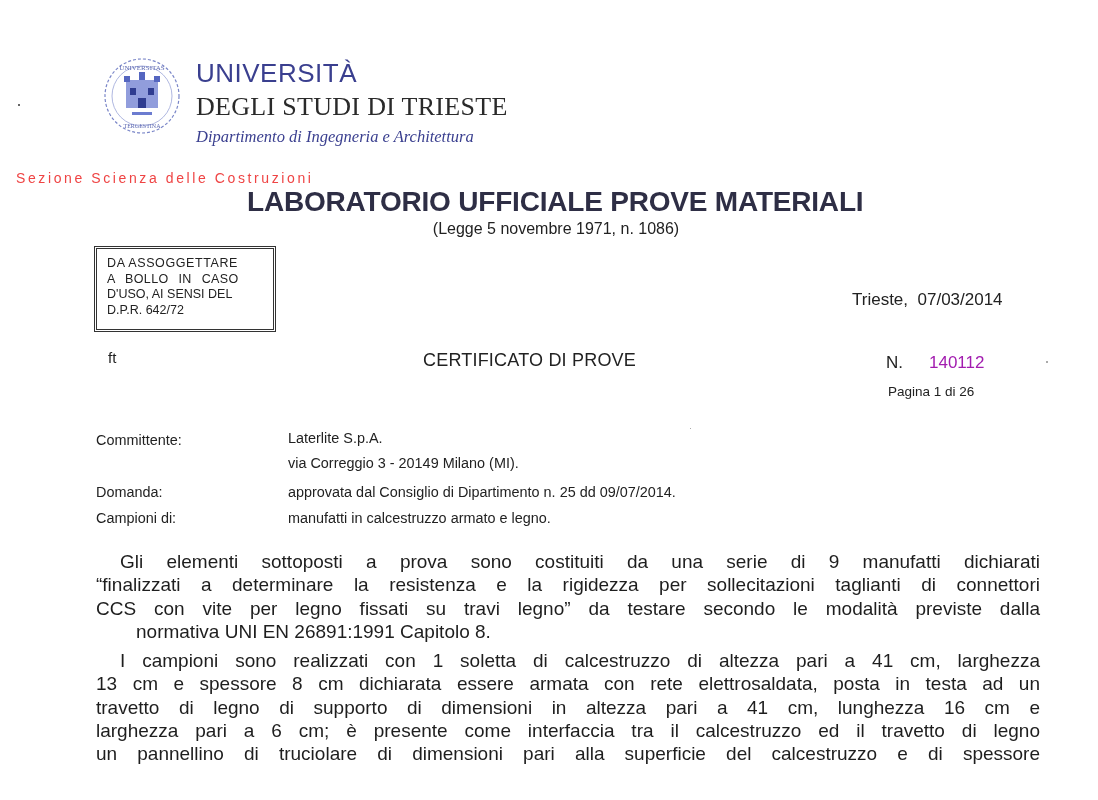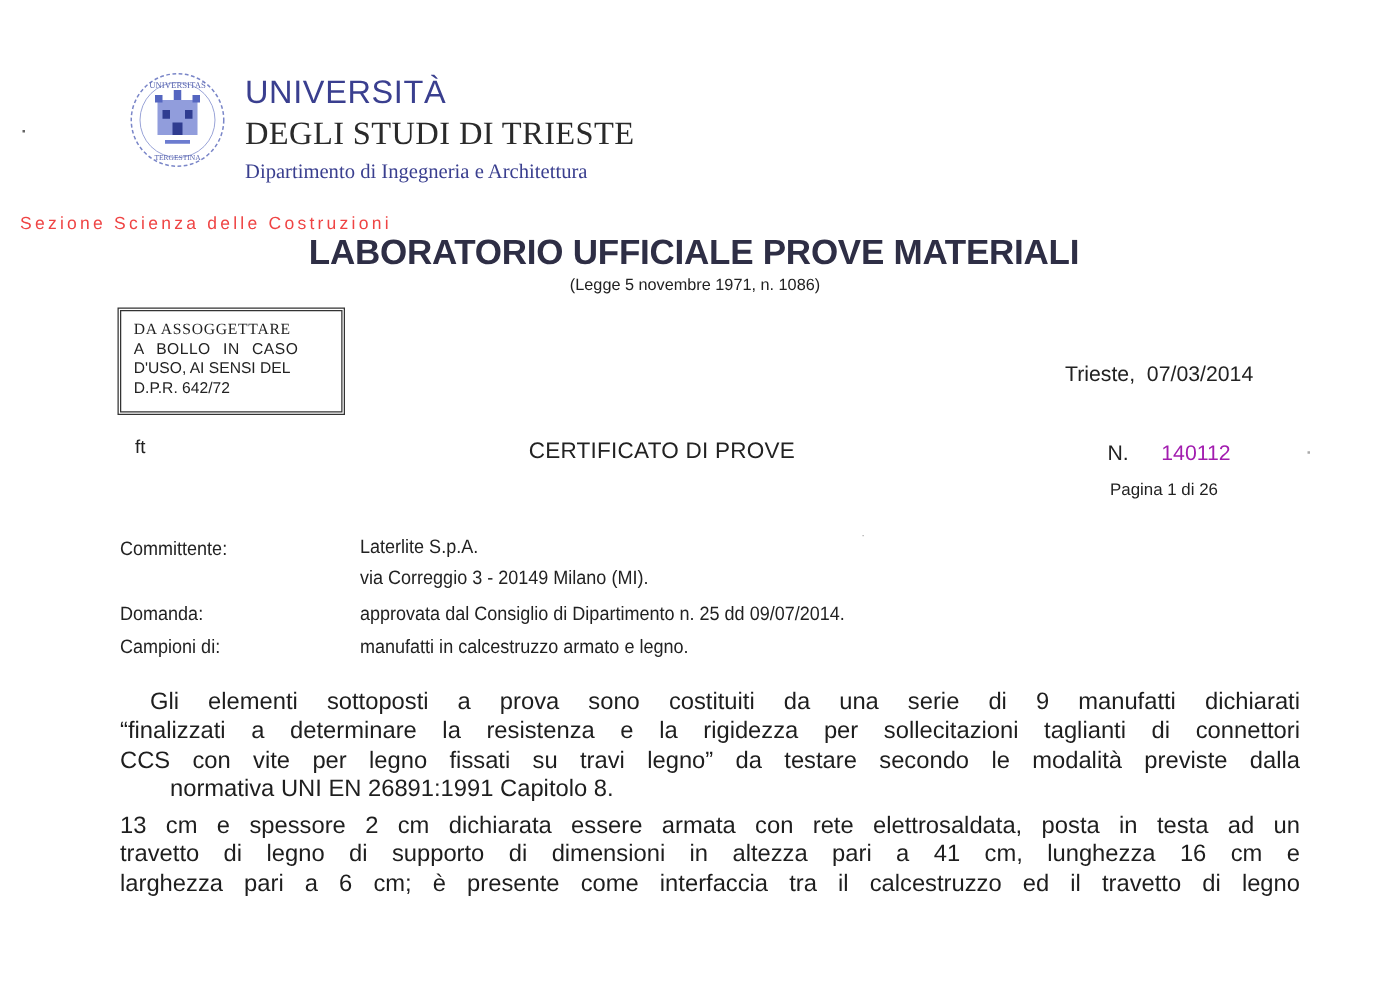--- a/index.html
+++ b/index.html
@@ -6,26 +6,26 @@
     body {
       width: 1098px; height: 800px; overflow: hidden;
       background: #ffffff; position: relative;
       font-family: "Liberation Sans", sans-serif; color: #1a1a1a;
     }
     .abs { position: absolute; }
     
     .logo { left: 100px; top: 56px; width: 84px; height: 80px; }
     .uni1 { left: 196px; top: 58px; font-family: Liberation Sans, sans-serif; font-size: 26px; color: #3a3f8f; letter-spacing: 0.5px; }
     .uni2 { left: 196px; top: 92px; font-family: "Liberation Serif", serif; font-size: 26px; color: #2a2a2a; letter-spacing: 0.3px; }
-    .uni3 { left: 196px; top: 127px; font-family: "Liberation Serif", serif; font-size: 16.5px; color: #3a3f8f; }
+    .uni3 { left: 196px; top: 127px; font-family: "Liberation Serif", serif; font-style: italic; font-size: 16.5px; color: #3a3f8f; }
     
     .sezione { left: 0; width: 1098px; top: 170px; text-align: left; font-size: 14px; letter-spacing: 2.6px; color: #ef4444; padding-left: 16px; }
     .sezione span { position: relative; left: 0px; }
     .lab { left: 247px; top: 186px; font-size: 28px; font-weight: bold; color: #2e2e45; letter-spacing: -0.2px; }
-    .legge { left: 0; width: 1098px; top: 220px; text-align: center; font-size: 13px; color: #222; }
+    .legge { left: 0; width: 1098px; top: 220px; text-align: center; font-size: 16px; color: #222; }
     .legge span { position: relative; left: 7px; }
     
     .stamp {
       left: 94px; top: 246px; width: 182px; height: 86px;
       border: 3px double #333; box-sizing: border-box;
       padding: 7px 0 0 10px; font-size: 12.5px; line-height: 15.5px; color: #222;
     }
     .stamp div { white-space: nowrap; }
     .date { left: 852px; top: 290px; font-size: 17px; color: #222; }
     .ft { left: 108px; top: 349px; font-size: 15px; color: #222; }
@@ -72,21 +72,21 @@
 </div>
 <div class="abs uni1">UNIVERSITÀ</div>
 <div class="abs uni2">DEGLI STUDI DI TRIESTE</div>
 <div class="abs uni3">Dipartimento di Ingegneria e Architettura</div>
 
 <div class="abs sezione"><span>Sezione Scienza delle Costruzioni</span></div>
 <div class="abs lab">LABORATORIO UFFICIALE PROVE MATERIALI</div>
 <div class="abs legge"><span>(Legge 5 novembre 1971, n. 1086)</span></div>
 
 <div class="abs stamp">
-  <div style="letter-spacing:0.6px;font-family:Liberation Serif, serif;">DA ASSOGGETTARE</div>
+  <div style="letter-spacing:0.6px;">DA ASSOGGETTARE</div>
   <div style="word-spacing:6px;letter-spacing:0.4px;">A BOLLO IN CASO</div>
   <div>D'USO, AI SENSI DEL</div>
   <div>D.P.R. 642/72</div>
 </div>
 
 <div class="abs date" style="white-space:pre;">Trieste,  07/03/2014</div>
 <div class="abs ft">ft</div>
 <div class="abs cert">CERTIFICATO DI PROVE</div>
 <div class="abs num-label">N.</div>
 <div class="abs num-val">140112</div>
@@ -101,21 +101,23 @@
 <div class="abs val" style="top:509px;">manufatti in calcestruzzo armato e legno.</div>
 
 <div class="abs body-text">
   <div class="para">
     <span class="line indent">Gli elementi sottoposti a prova sono costituiti da una serie di 9 manufatti dichiarati</span>
     <span class="line">“finalizzati a determinare la resistenza e la rigidezza per sollecitazioni taglianti di connettori</span>
     <span class="line">CCS con vite per legno fissati su travi legno” da testare secondo le modalità previste dalla</span>
     <span class="line last">normativa UNI EN 26891:1991 Capitolo 8.</span>
   </div>
   <div class="para para2">
-    <span class="line">13 cm e spessore 2 cm dichiarata essere armata con rete elettrosaldata, posta in testa ad un</span>
+    <span class="line indent">I campioni sono realizzati con 1 soletta di calcestruzzo di altezza pari a 41 cm, larghezza</span>
+    <span class="line">13 cm e spessore 8 cm dichiarata essere armata con rete elettrosaldata, posta in testa ad un</span>
     <span class="line">travetto di legno di supporto di dimensioni in altezza pari a 41 cm, lunghezza 16 cm e</span>
     <span class="line">larghezza pari a 6 cm; è presente come interfaccia tra il calcestruzzo ed il travetto di legno</span>
+    <span class="line">un pannellino di truciolare di dimensioni pari alla superficie del calcestruzzo e di spessore</span>
   </div>
 </div>
 
 <div class="abs dot"></div>
 <div class="abs dot2"></div>
 <div class="abs dot3"></div>
 
 </body></html>

